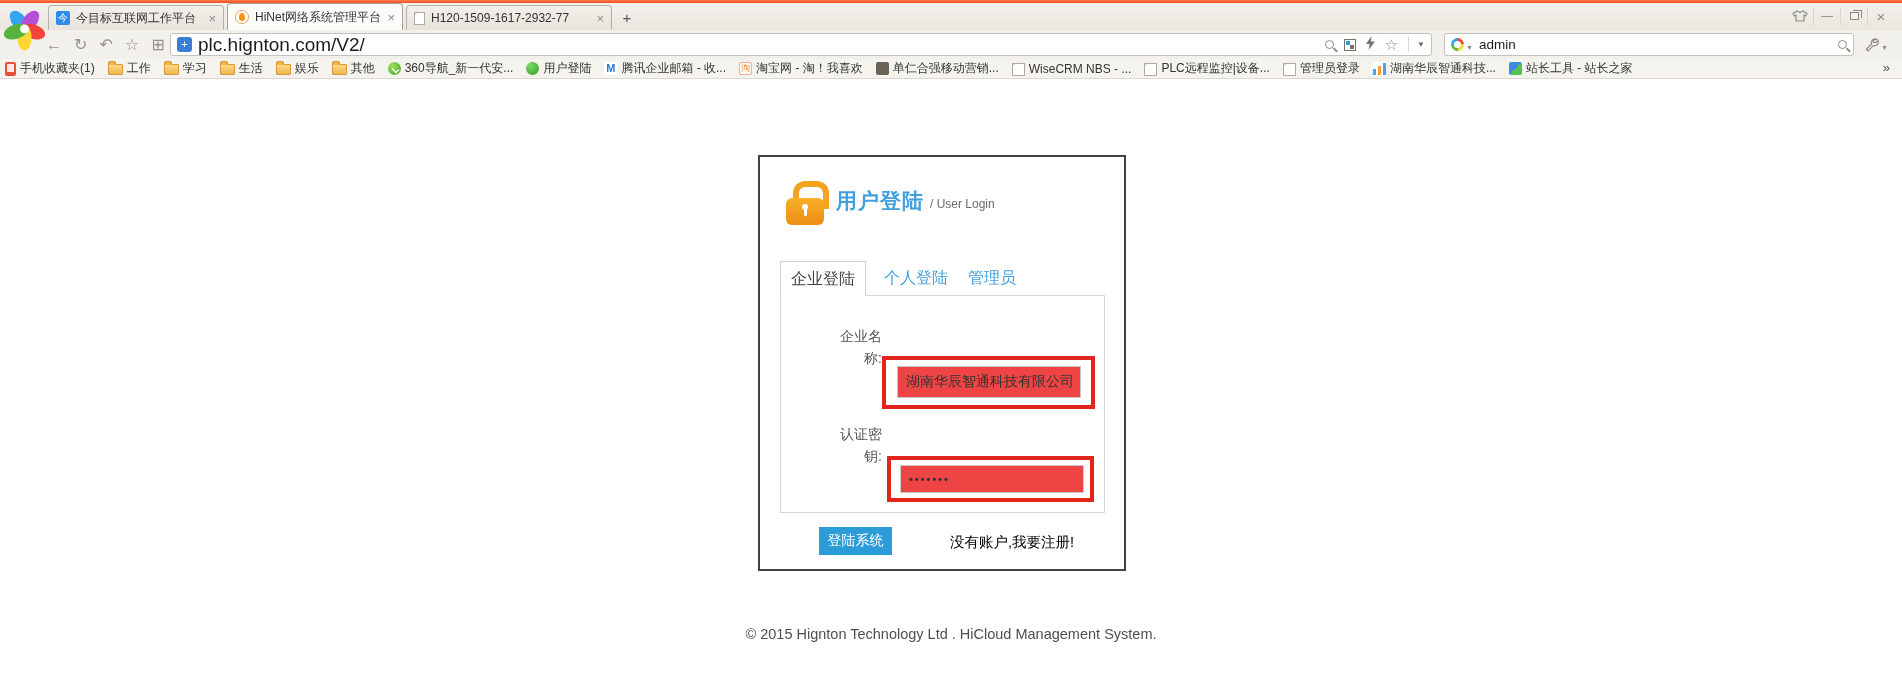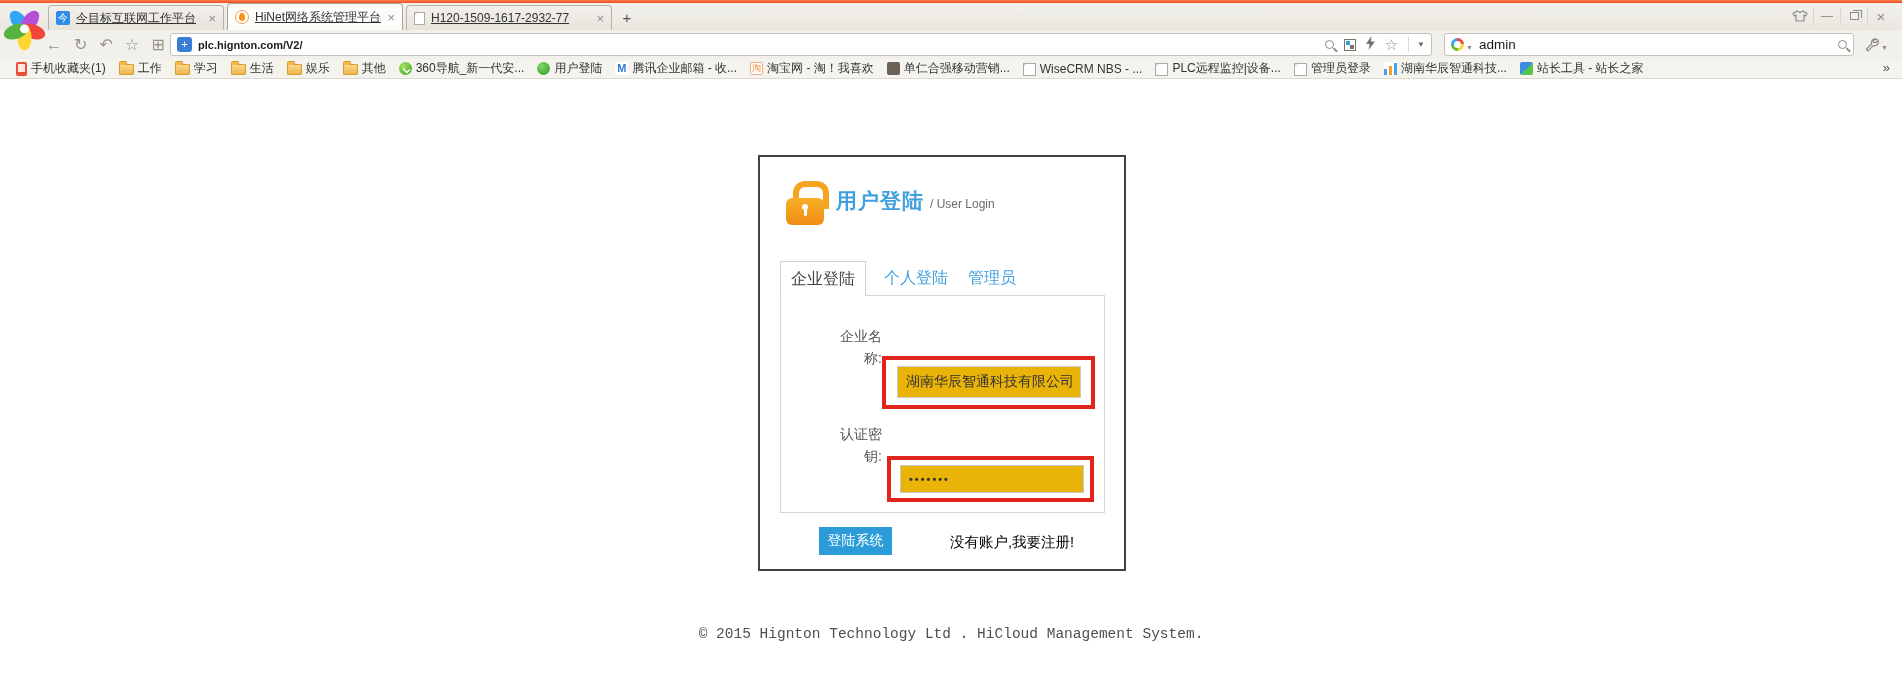--- a/index.html
+++ b/index.html
@@ -14,21 +14,21 @@
   #tabbar { position:absolute; left:0; top:3px; width:1902px; height:27px;
     background:linear-gradient(#f3f1ec,#e9e6df); }
   #browser-logo { position:absolute; left:3px; top:5px; width:43px; height:46px; z-index:9; }
   #tab-strip { position:absolute; left:48px; top:0; height:27px; display:flex; align-items:flex-end; }
   .tab { display:flex; align-items:center; width:176px; height:25px; padding:0 7px;
     border:1px solid #b5b1a7; border-bottom:none; border-radius:4px 4px 0 0;
     background:linear-gradient(#f2f0ea,#e7e4dc); margin-right:3px; font-size:12px; color:#333;
     white-space:nowrap; overflow:hidden; }
   .tab:nth-child(3){ width:206px; }
   .tab.active { background:#fcfcfb; height:27px; border-color:#a6a29a; position:relative; z-index:2; }
-  .tab-title { flex:1 1 auto; overflow:hidden; white-space:nowrap;text-decoration:underline; }
+  .tab-title { flex:1 1 auto; overflow:hidden; white-space:nowrap; }
   .tab-close { color:#8d8d8d; font-size:13px; margin-left:6px; cursor:pointer; }
   .fav { width:14px; height:14px; margin-right:6px; flex:none; display:inline-block; }
   .ic-jin-icon { background:#2f8be8; color:#fff; font-size:10px; line-height:14px;
     text-align:center; border-radius:2px; }
   .ic-flame-icon { border-radius:50%; border:1px solid #f0a050; background:#fff; position:relative; }
   .ic-flame-icon::after { content:''; position:absolute; left:3px; top:2px; width:6px; height:8px;
     background:#f6931d; border-radius:50% 50% 50% 50% / 62% 62% 38% 38%; }
   .ic-page-icon { width:11px; height:13px; margin-top:1px; background:#fff; border:1px solid #aeaaa2;
     background-image:linear-gradient(135deg,#d9d6d0 2px,#fff 2px); }
   #new-tab { position:absolute; left:612px; top:4px; width:30px; height:21px; text-align:center;
@@ -43,21 +43,21 @@
 
   
   #navbar { position:absolute; left:0; top:30px; width:1902px; height:29px; background:#f2f0eb; }
   #nav-icons { position:absolute; left:46px; top:0; height:29px; display:flex; align-items:center; gap:12px;
     color:#97938b; font-size:16px; }
   #nav-icons span { cursor:pointer; line-height:1; }
   #address-bar { position:absolute; left:170px; top:3px; width:1262px; height:23px; background:#fff;
     border:1px solid #c6c2ba; border-radius:3px; display:flex; align-items:center; padding:0 4px; }
   #site-badge { width:15px; height:15px; background:#3a7fd5; border-radius:3px; color:#fff;
     font-size:11px; line-height:15px; text-align:center; margin:0 6px 0 2px; flex:none; }
-  #url-text { font-size:11px; color:#1c1c1c; flex:1 1 auto; white-space:nowrap; overflow:hidden;font-weight:bold; }
+  #url-text { font-size:19px; color:#1c1c1c; flex:1 1 auto; white-space:nowrap; overflow:hidden; }
   .addr-ico { color:#8f8b84; margin-left:10px; flex:none; cursor:pointer; display:inline-block; }
   .lens { width:9px; height:9px; border:1.5px solid #8f8b84; border-radius:50%; position:relative; }
   .lens::after { content:''; position:absolute; left:7px; top:8px; width:5px; height:1.5px;
     background:#8f8b84; transform:rotate(45deg); }
   .qr { width:12px; height:12px; border:1px solid #77736c; position:relative; background:#fff; }
   .qr::before { content:''; position:absolute; left:1px; top:1px; width:4px; height:4px; background:#2d9fd8; }
   .qr::after { content:''; position:absolute; right:1px; bottom:1px; width:4px; height:4px; background:#77736c; }
   .addr-star { font-size:15px; }
   #addr-caret { border-left:1px solid #ddd9d2; padding:3px 2px 3px 8px; margin-left:10px;
     font-size:8px; color:#6f6b64; cursor:pointer; }
@@ -68,21 +68,21 @@
   #search-logo::after { content:''; position:absolute; left:3px; top:3px; width:7px; height:7px;
     border-radius:50%; background:#fff; }
   #search-caret { font-size:7px; color:#8f8b84; margin:6px 6px 0 2px; }
   #search-text { font-size:13.5px; color:#1c1c1c; flex:1 1 auto; }
   #wrench { position:absolute; left:1864px; top:7px; display:flex; align-items:center; color:#8f8b84; cursor:pointer; }
   #wrench svg { display:block; }
   #wrench i { font-style:normal; font-size:7px; margin:5px 0 0 2px; }
 
   
   #bookmarksbar { position:absolute; left:0; top:59px; width:1902px; height:20px; background:#f5f3ee;
-    border-bottom:1px solid #dcd8d1; display:flex; align-items:center; padding-left:16px; overflow:hidden; }
+    border-bottom:1px solid #dcd8d1; display:flex; align-items:center; padding-left:5px; overflow:hidden; }
   .bm { display:flex; align-items:center; margin-right:13px; font-size:12px; color:#333;
     white-space:nowrap; cursor:pointer; flex:none; }
   .bmi { width:13px; height:13px; margin-right:4px; flex:none; display:inline-block; }
   .ic-phone-icon { width:11px; height:14px; background:#e8503a; border-radius:2px; position:relative; }
   .ic-phone-icon::after { content:''; position:absolute; left:2px; top:2px; width:7px; height:8px; background:#fbe8e4; }
   .ic-folder-icon { width:15px; height:11px; margin-top:2px; background:linear-gradient(#fbd889,#f2b54b);
     border:1px solid #d89c2e; border-radius:1px; position:relative; }
   .ic-folder-icon::before { content:''; position:absolute; left:-1px; top:-4px; width:6px; height:3px;
     background:#f2b54b; border:1px solid #d89c2e; border-bottom:none; border-radius:2px 2px 0 0; }
   .ic-360-icon { border-radius:50%; background:radial-gradient(circle at 35% 30%,#9fe060,#3fa51a); position:relative; }
@@ -126,32 +126,32 @@
   #form-panel { position:absolute; left:20px; top:138px; width:325px; height:218px;
     border:1px solid #d6d6d6; background:#fff; }
 
   .flabel { position:absolute; left:74px; width:48px; text-align:right; font-size:14px;
     color:#555; line-height:22px; word-break:break-all; }
   #label-company { top:168px; }
   #label-key { top:266px; }
   .red-hl { position:absolute; border:4px solid #e1251c; background:#fff; }
   #red-1 { left:122px; top:199px; width:213px; height:53px; }
   #red-2 { left:127px; top:299px; width:207px; height:46px; }
-  .login-input { display:block; background:#eab308; border:1px solid #c9c9c9; font-size:14px;
+  .login-input { display:block; background:#ef4444; border:1px solid #c9c9c9; font-size:14px;
     color:#333; padding:0 8px; font-family:"Liberation Sans","DejaVu Sans",sans-serif; }
   #input-company { margin:6px 0 0 11px; width:184px; height:32px; }
   #input-key { margin:5px 0 0 9px; width:184px; height:28px; font-size:11px; font-weight:bold; letter-spacing:2px; }
   #login-btn { position:absolute; left:59px; top:370px; width:73px; height:28px; border:none;
     background:#2b9cd8; color:#fff; font-size:14px; cursor:pointer;
     font-family:"Liberation Sans","DejaVu Sans",sans-serif; }
   #register-link { position:absolute; left:190px; top:376px; font-size:14.5px; color:#000000;
     text-decoration:none; white-space:nowrap; }
 
   #page-footer { position:absolute; left:0; top:546px; width:100%; text-align:center;
-    font-size:14.5px; color:#4f4f4f;font-family:Liberation Mono, monospace; }
+    font-size:14.5px; color:#4f4f4f; }
 </style>
 </head>
 <body>
 
 <div id="top-accent"></div>
 
 <div id="tabbar">
   <div id="tab-strip">
       <div class="tab">
         <span class="fav ic-jin-icon">今</span>

